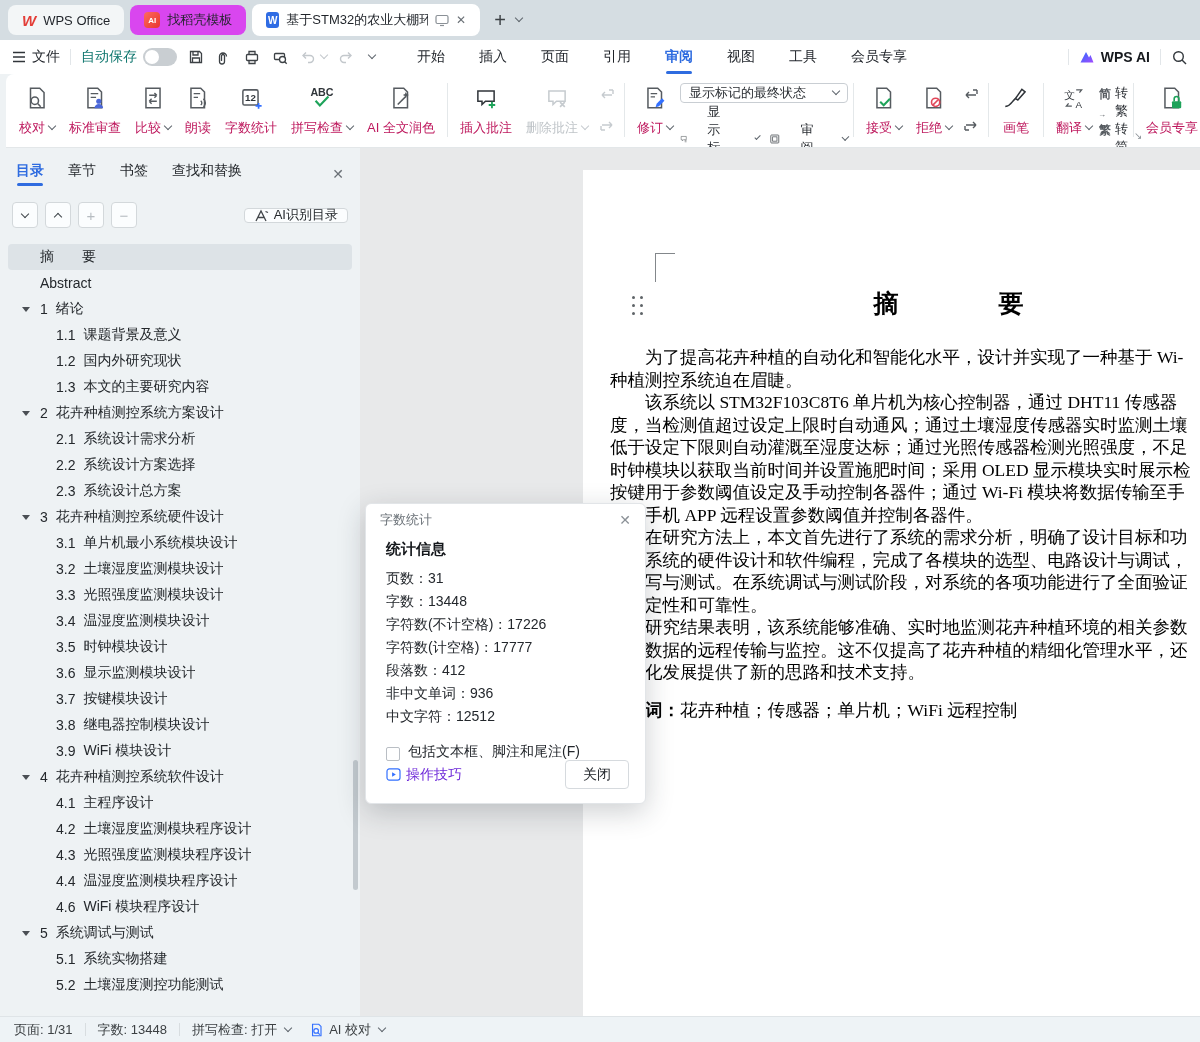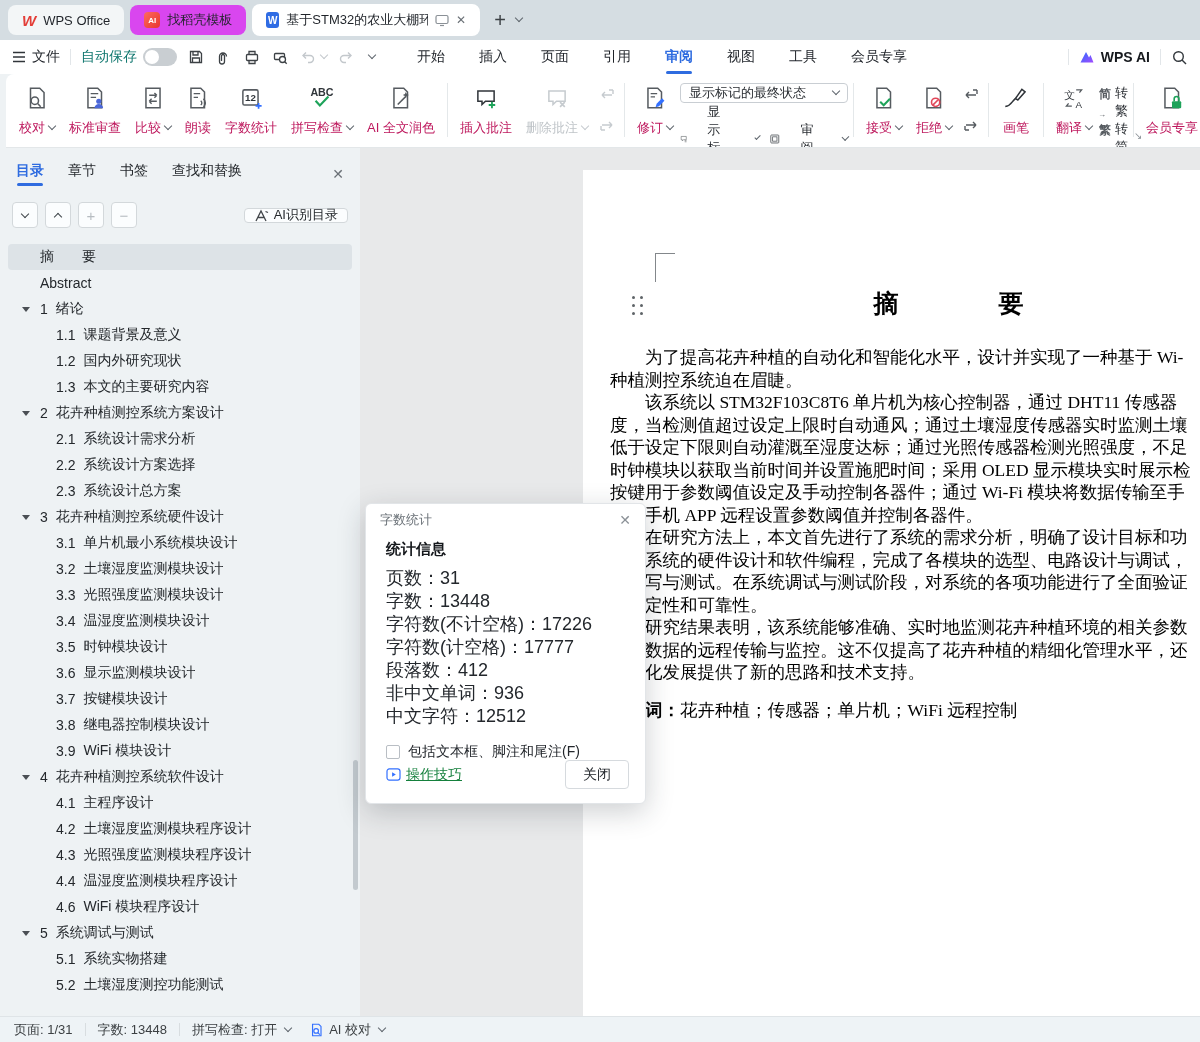--- a/index.html
+++ b/index.html
@@ -92,25 +92,25 @@
   .para{font-size:17.5px;line-height:22.5px;white-space:pre-line;text-align:justify;}
   .kwline{margin-top:14px;font-size:17.5px;line-height:24px;white-space:nowrap;}
   .kwlabel{font-weight:bold;}
 
   
   .dialog{position:absolute;left:365px;top:355px;width:281px;height:301px;background:#fff;border:1px solid #e2e5e8;border-radius:6px;box-shadow:0 8px 28px rgba(30,40,50,.22);z-index:30;}
   .dlghead{height:32px;display:flex;align-items:center;justify-content:space-between;padding:0 14px;color:#6b7278;font-size:13px;}
   .dlgclose{color:#8a9096;font-size:14px;}
   .dlgbody{padding:4px 20px 0 20px;}
   .dlgsec{font-size:15px;font-weight:bold;color:#16191d;margin-bottom:8px;}
-  .stat{font-size:18px;color:#23272c;line-height:23px;}
-  .chkrow{display:flex;align-items:center;gap:8px;margin-top:15px;font-size:14px;color:#23272c;}
+  .stat{font-size:14px;color:#23272c;line-height:23px;}
+  .chkrow{display:flex;align-items:flex-end;gap:8px;margin-top:15px;font-size:14px;color:#23272c;}
   .chkbox{width:14px;height:14px;border:1px solid #b9bec4;border-radius:2px;background:#fff;flex:0 0 auto;}
   .dlgfoot{position:absolute;left:20px;right:16px;bottom:14px;display:flex;align-items:center;justify-content:space-between;}
-  .tipslink{display:flex;align-items:center;gap:5px;color:#15803d;font-size:14px;text-decoration:underline;}
+  .tipslink{display:flex;align-items:center;gap:5px;color:#6d28d9;font-size:14px;}
   .closebtn{min-width:64px;height:29px;border:1px solid #d6dade;border-radius:4px;background:#fff;font-size:14px;color:#23272c;display:flex;align-items:center;justify-content:center;padding:0 14px;font-family:inherit;}
 
   
   .statusbar{height:26px;background:#eef3f6;border-top:1px solid #dfe4e7;display:flex;align-items:center;padding:0 14px;font-size:13px;color:#3c4043;gap:12px;flex:0 0 auto;}
   .sbsep{width:1px;height:13px;background:#d8dde0;}
   .sbitem{display:flex;align-items:center;gap:4px;white-space:nowrap;}
 </style>
 </head>
 <body>
 

